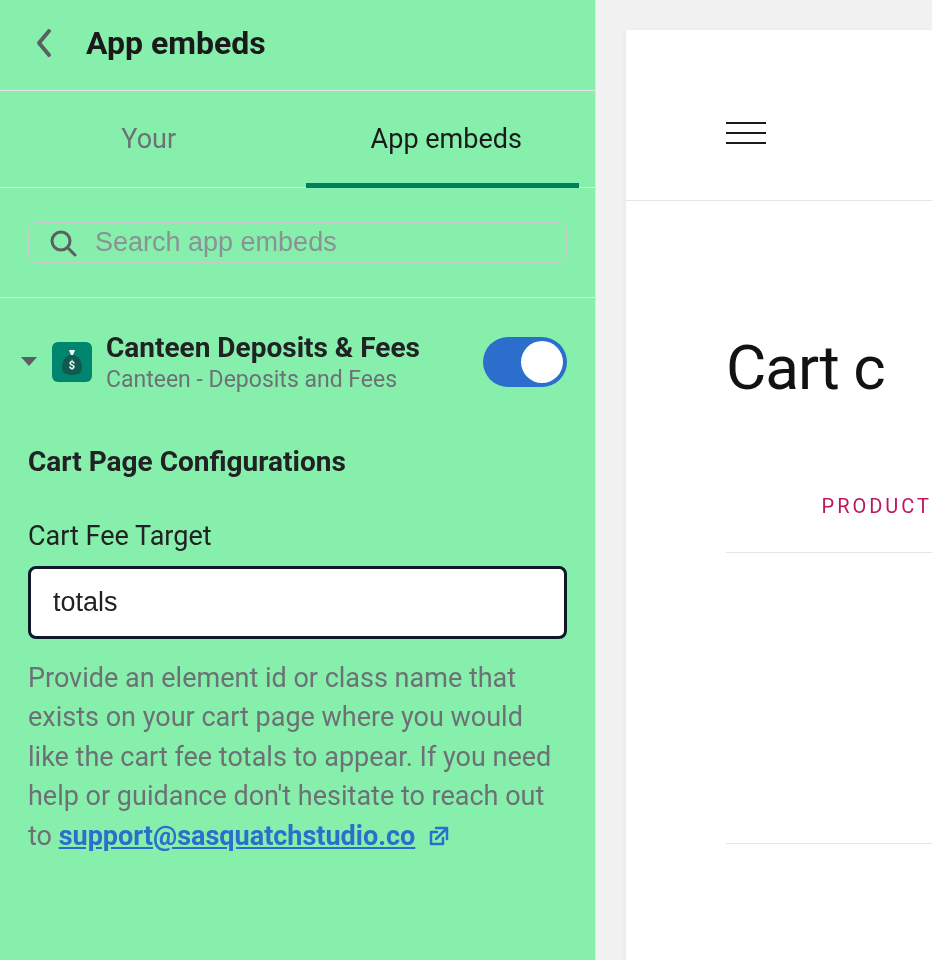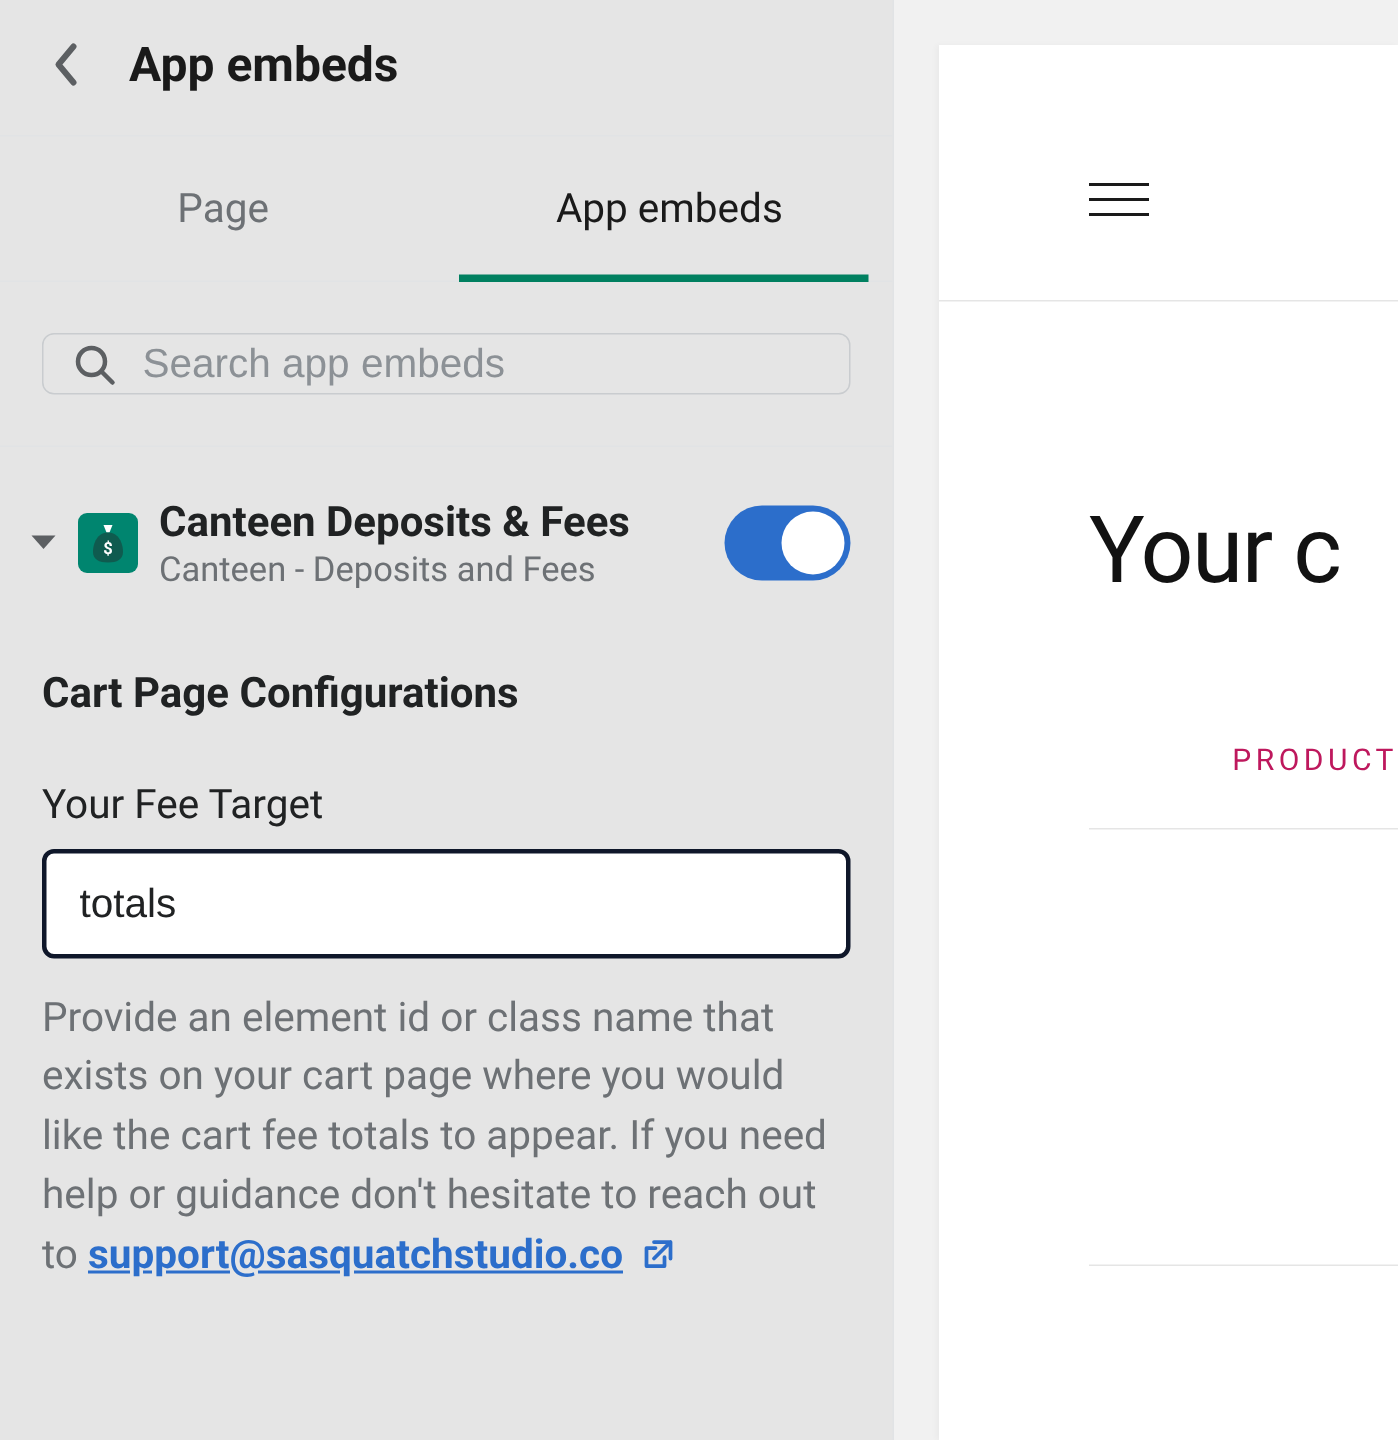--- a/index.html
+++ b/index.html
@@ -6,21 +6,21 @@
   body {
     font-family: -apple-system, BlinkMacSystemFont, "Segoe UI", Roboto, sans-serif;
     background: #f6f6f7;
     width: 932px;
     height: 960px;
     overflow: hidden;
     display: flex;
   }
   .sidebar {
     width: 596px;
-    background: #e5e5e5;
+    background: #86efac;
     border-right: 1px solid #e1e3e5;
     display: flex;
     flex-direction: column;
     box-shadow: 2px 0 6px rgba(0,0,0,0.05);
   }
   .header {
     display: flex;
     align-items: center;
     padding: 24px 28px 28px 28px;
     gap: 26px;
@@ -244,21 +244,21 @@
   <div class="header">
     <div class="back-icon">
       <svg width="18" height="30" viewBox="0 0 18 30">
         <path d="M14 3 L4 15 L14 27" stroke="#5c5f62" stroke-width="4" fill="none" stroke-linecap="round" stroke-linejoin="round"></path>
       </svg>
     </div>
     <h1 class="page-title">App embeds</h1>
   </div>
 
   <div class="tabs">
-    <div class="tab">Page</div>
+    <div class="tab">Your</div>
     <div class="tab active">App embeds</div>
   </div>
 
   <div class="search-wrap">
     <div class="search-box">
       <svg width="28" height="28" viewBox="0 0 28 28">
         <circle cx="12" cy="12" r="9" stroke="#5c5f62" stroke-width="3" fill="none"></circle>
         <line x1="19" y1="19" x2="26" y2="26" stroke="#5c5f62" stroke-width="3" stroke-linecap="round"></line>
       </svg>
       <input class="search-input" placeholder="Search app embeds" style="">
@@ -281,21 +281,21 @@
       <div class="embed-sub">Canteen - Deposits and Fees</div>
     </div>
     <div class="toggle">
       <div class="knob"></div>
     </div>
   </div>
 
   <div class="section">
     <div class="section-title">Cart Page Configurations</div>
 
-    <div class="field-label">Your Fee Target</div>
+    <div class="field-label">Cart Fee Target</div>
     <input class="text-input" value="totals" style="">
 
     <div class="help-text">
       <span>Provide an element id or class name that exists on your cart page where you would like the cart fee totals to appear. If you need help or guidance don't hesitate to reach out to </span>
       <a href="#">support@sasquatchstudio.co</a>
       <span class="ext-icon">
         <svg width="22" height="22" viewBox="0 0 22 22">
           <path d="M5 5 H12 M5 5 V12 M5 17 H17 V5" fill="none" stroke="none"></path>
           <path d="M8 3 H19 V14 M19 3 L8 14" stroke="#2c6ecb" stroke-width="2.5" fill="none" stroke-linecap="round" stroke-linejoin="round"></path>
           <path d="M15 13 V19 H3 V7 H9" stroke="#2c6ecb" stroke-width="2.5" fill="none" stroke-linecap="round" stroke-linejoin="round"></path>
@@ -309,18 +309,18 @@
 <div class="preview">
   <div class="preview-frame">
     <div class="preview-topbar">
       <div class="hamburger">
         <span></span>
           <span></span>
           <span></span>
       </div>
     </div>
     <div class="preview-divider"></div>
-    <div class="preview-heading">Your c</div>
+    <div class="preview-heading">Cart c</div>
     <div class="preview-label">PRODUCT</div>
     <div class="preview-hr"></div>
     <div class="preview-hr2"></div>
   </div>
 </div>
 
 </body></html>

